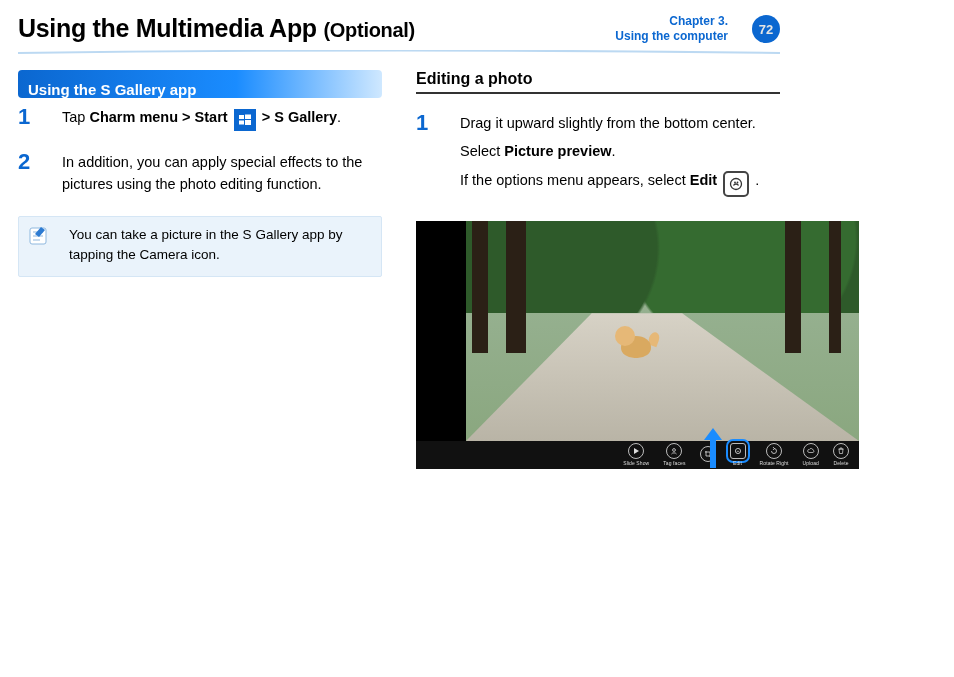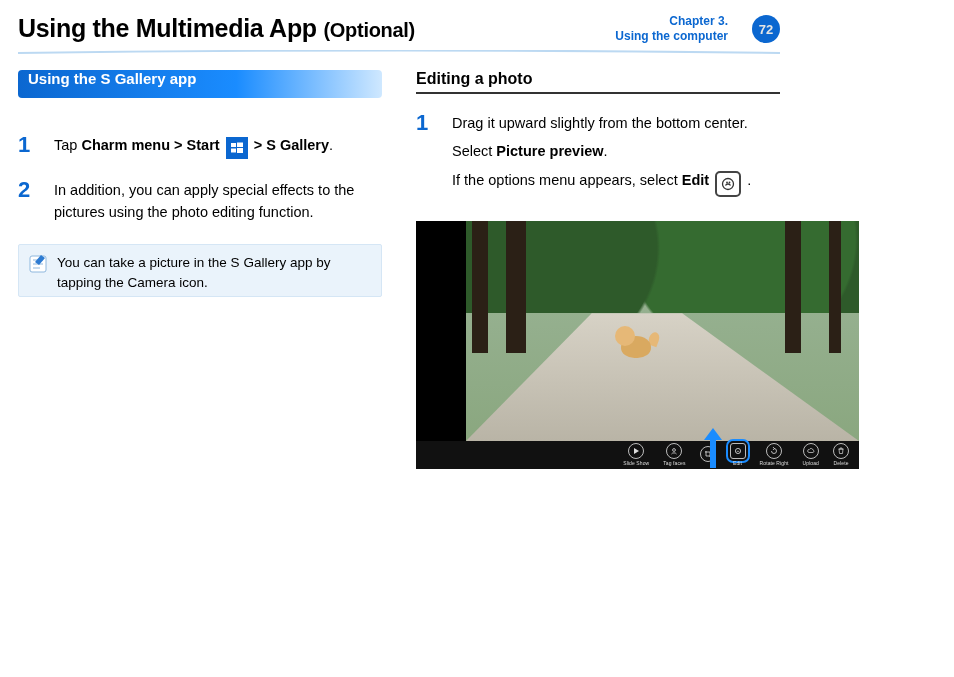--- a/index.html
+++ b/index.html
@@ -7,26 +7,26 @@
   .hdr{display:flex;align-items:flex-start;justify-content:space-between;padding:14px 18px 0 18px}
   .title{font-size:25px;font-weight:800;letter-spacing:-.3px}
   .title .opt{font-size:20px;font-weight:700}
   .chap-wrap{display:flex;align-items:center;gap:24px}
   .chap-txt{text-align:right;color:#0b67d0;font-size:12px;font-weight:700;line-height:1.25}
   .pgnum{width:28px;height:28px;border-radius:50%;background:#0b67d0;color:#e5e5e5;display:flex;align-items:center;justify-content:center;font-size:13px;font-weight:700}
   .rule{margin:6px 18px 0 18px;height:4px;position:relative}
   .rule svg{width:100%;height:4px;display:block}
   .cols{display:flex;gap:34px;padding:16px 18px 0 18px}
   .col{flex:1;min-width:0}
-  .section-bar{height:28px;border-radius:4px;background:linear-gradient(90deg,#0b67d0 0%,#1a8cff 60%,#cfe8ff 100%);color:#fff;display:flex;align-items:flex-start;padding:0 10px;font-weight:700;font-size:15px;margin-bottom:36px}
+  .section-bar{height:28px;border-radius:4px;background:linear-gradient(90deg,#0b67d0 0%,#1a8cff 60%,#cfe8ff 100%);color:#fff;display:flex;align-items:flex-end;padding:0 10px;font-weight:700;font-size:15px;margin-bottom:8px}
   .step{display:flex;gap:10px;margin-bottom:14px}
   .step-num{color:#0b67d0;font-size:22px;font-weight:800;line-height:1;min-width:18px}
   .step-body{font-size:14.5px;line-height:1.55}
-  .step-body p{margin:0 0 6px 8px}
-  .tip{margin-top:14px;background:#eaf3fb;border:1px solid #d5e6f5;padding:8px 10px 4px 8px;display:flex;gap:8px;font-size:13.5px;line-height:1.45;border-radius:2px}
+  .step-body p{margin:0 0 6px 16px}
+  .tip{margin-top:14px;background:#eaf3fb;border:1px solid #d5e6f5;padding:8px 10px 12px 8px;display:flex;gap:20px;font-size:13.5px;line-height:1.45;border-radius:2px}
   .tip-ico{width:22px;height:22px;flex:0 0 22px}
   .h3{font-size:16px;font-weight:800;margin:0 0 4px 0}
   .h3-rule{height:0;border-top:2px solid #333;margin-bottom:18px}
   .b{font-weight:700}
   .start-tile{display:inline-flex;width:22px;height:22px;background:#0b67d0;vertical-align:-5px;margin:0 2px}
   .start-tile svg{margin:auto}
   .edit-ico{display:inline-flex;width:22px;height:22px;border:2px solid #444;border-radius:5px;vertical-align:-6px;margin:0 2px;align-items:center;justify-content:center}
   .edit-ico svg{display:block}
   
   .preview{margin-top:18px;width:443px;height:248px;background:#000;position:relative}

